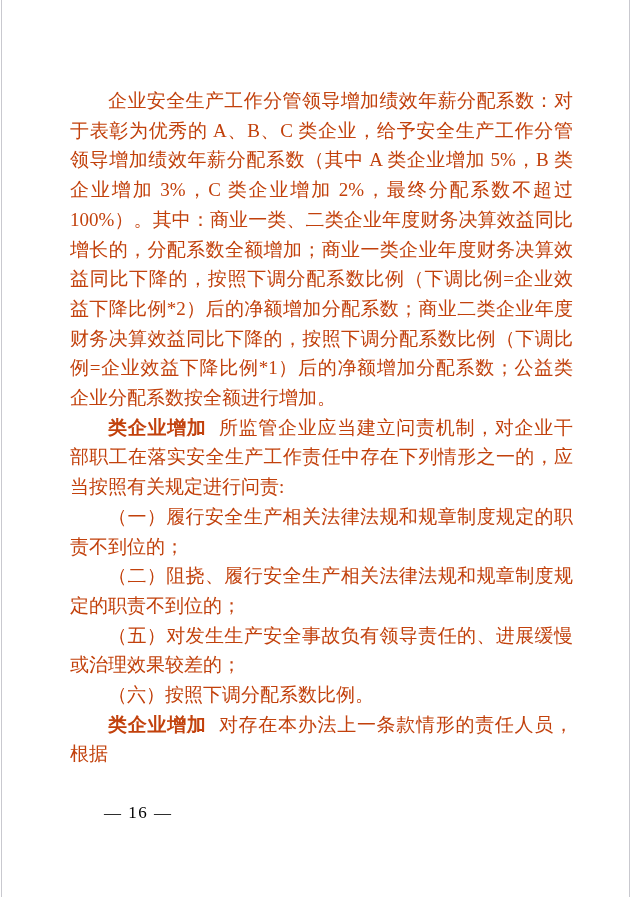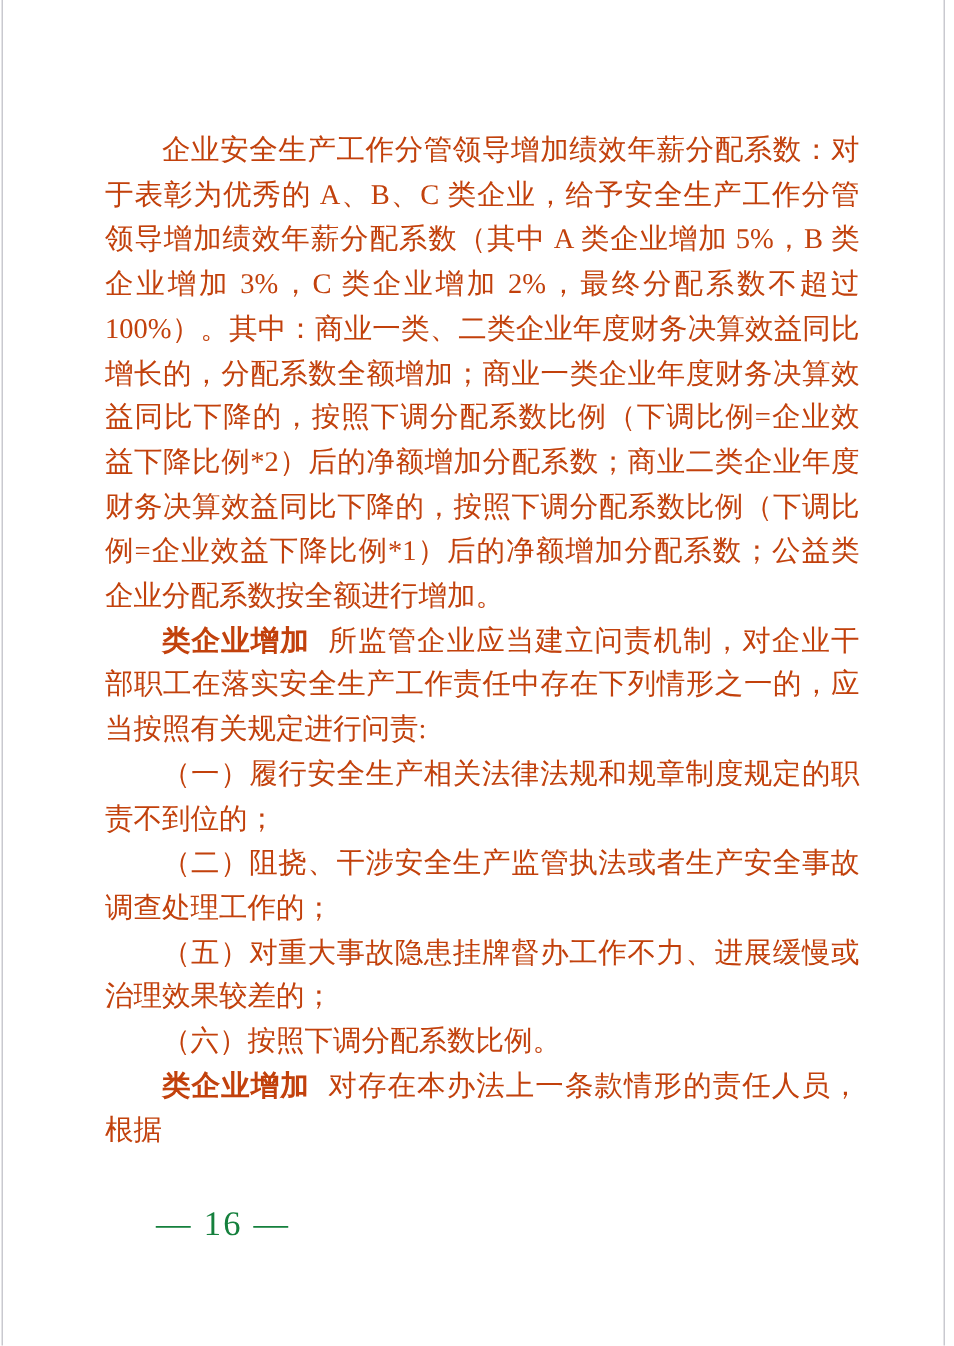--- a/index.html
+++ b/index.html
@@ -39,43 +39,43 @@
   }
   .lead {
     font-weight: bold;
     margin-right: 0.65em;
   }
   .page-number {
     position: absolute;
     left: 102px;
     top: 803px;
     font-family: "Liberation Serif", "DejaVu Serif", serif;
-    font-size: 23px;
-    color: #15803d;
+    font-size: 17px;
+    color: #000000;
     letter-spacing: 1.5px;
     white-space: pre;
   }
 </style>
 </head>
 <body>
 
 <div class="sheet">
   <main class="content">
 
     <p class="para"><span>企业安全生产工作分管领导增加绩效年薪分配系数：对于表彰为优秀的 A、B、C 类企业，给予安全生产工作分管领导增加绩效年薪分配系数（其中 A 类企业增加 5%，B 类企业增加 3%，C 类企业增加 2%，最终分配系数不超过 100%）。其中：商业一类、二类企业年度财务决算效益同比增长的，分配系数全额增加；商业一类企业年度财务决算效益同比下降的，按照下调分配系数比例（下调比例=企业效益下降比例*2）后的净额增加分配系数；商业二类企业年度财务决算效益同比下降的，按照下调分配系数比例（下调比例=企业效益下降比例*1）后的净额增加分配系数；公益类企业分配系数按全额进行增加。</span></p>
 
     <p class="para"><b class="lead">类企业增加</b><span>所监管企业应当建立问责机制，对企业干部职工在落实安全生产工作责任中存在下列情形之一的，应当按照有关规定进行问责:</span></p>
 
     <p class="para"><span>（一）履行安全生产相关法律法规和规章制度规定的职责不到位的；</span></p>
 
-    <p class="para"><span>（二）阻挠、干涉安全生产监管执法或者生产安全事故调查处理工作的；</span></p>
+    <p class="para"><span>（二）阻挠、履行安全生产相关法律法规和规章制度规定的职责不到位的；</span></p>
 
 
 
-    <p class="para"><span>（五）对重大事故隐患挂牌督办工作不力、进展缓慢或治理效果较差的；</span></p>
+    <p class="para"><span>（五）对发生生产安全事故负有领导责任的、进展缓慢或治理效果较差的；</span></p>
 
     <p class="para"><span>（六）按照下调分配系数比例。</span></p>
 
     <p class="para"><b class="lead">类企业增加</b><span>对存在本办法上一条款情形的责任人员，根据</span></p>
 
   </main>
 
   <div class="page-number">— 16 —</div>
 </div>
 

